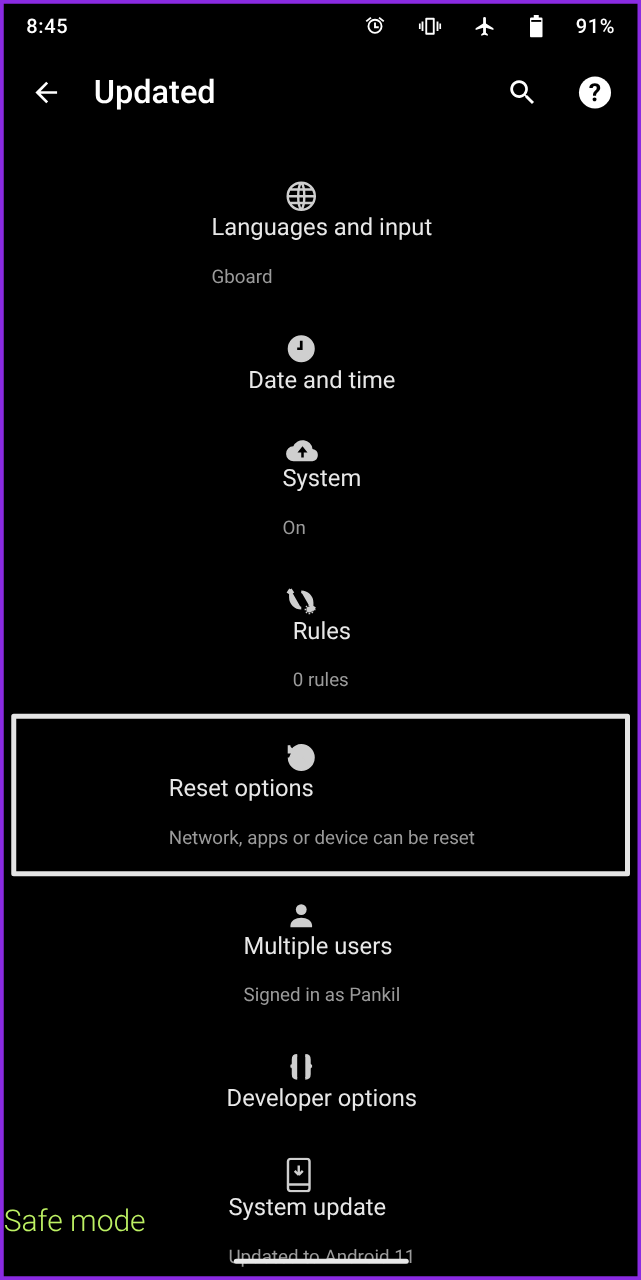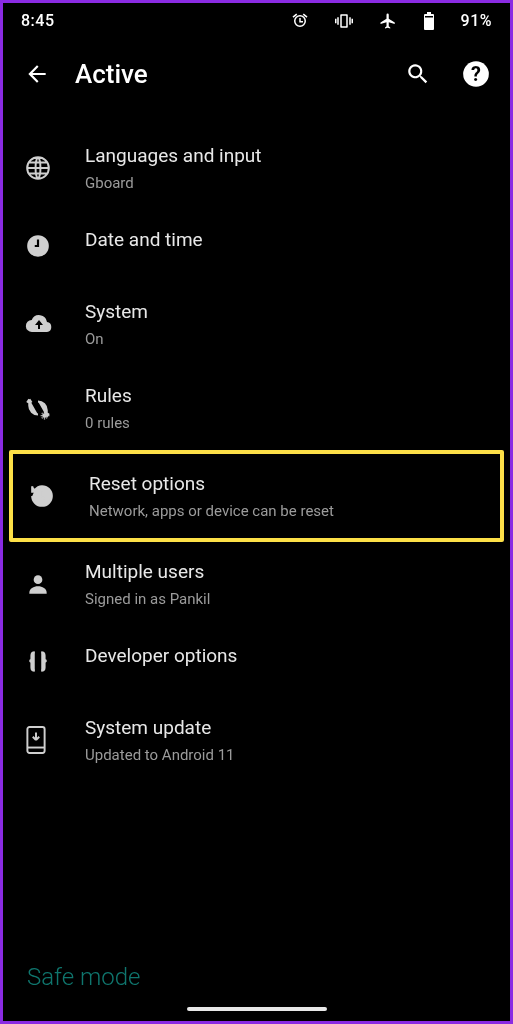--- a/index.html
+++ b/index.html
@@ -51,56 +51,58 @@
     justify-content: center;
     border-radius: 50%;
   }
 
   
   .settings-list {
     padding-top: 18px;
   }
   .list-item {
     display: flex;
+    align-items: center;
     padding: 18px 20px 18px 22px;
     min-height: 72px;
+    flex-direction: column;
   }
   .item-icon-wrap {
     width: 60px;
     display: flex;
     align-items: center;
     justify-content: flex-start;
   }
   .item-icon-wrap svg { fill: #cfcfcf; }
   .item-text { flex: 1; }
   .item-title {
     font-size: 19px;
     color: #e8e8e8;
     font-weight: 400;
   }
   .item-sub {
     font-size: 15px;
     color: #9b9b9b;
-    margin-top: 7px;
+    margin-top: 19px;
   }
   .highlight {
-    border: 4px solid #fde047;
+    border: 4px solid #e5e5e5;
     border-radius: 2px;
     margin: 0 6px;
     padding-left: 16px;
     padding-right: 14px;
   }
 
   
   .safe-mode {
     position: absolute;
-    left: 24px;
+    left: 0;
     bottom: 30px;
     font-size: 24px;
-    color: #0f766e;
+    color: #bef264;
     font-weight: 300;
   }
 
   
   .nav-indicator {
     position: absolute;
     bottom: 10px;
     left: 50%;
     transform: translateX(-50%);
     width: 140px;
@@ -139,21 +141,21 @@
     <span>91%</span>
   </div>
 </div>
 
 <div class="app-bar">
   <div class="icon-btn">
     <svg width="26" height="26" viewBox="0 0 24 24" fill="#fff">
         <path d="M20 11H7.8l5.6-5.6L12 4l-8 8 8 8 1.4-1.4L7.8 13H20z"></path>
       </svg>
   </div>
-  <div class="title">Active</div>
+  <div class="title">Updated</div>
   <div class="icon-btn">
     <svg width="26" height="26" viewBox="0 0 24 24" fill="#fff">
         <path d="M15.5 14h-.8l-.3-.3a6.5 6.5 0 10-.7.7l.3.3v.8l5 5 1.5-1.5-5-5zM9.5 14A4.5 4.5 0 1114 9.5 4.5 4.5 0 019.5 14z"></path>
       </svg>
   </div>
   <div class="icon-btn">
     <svg width="28" height="28" viewBox="0 0 24 24">
         <circle cx="12" cy="12" r="11" fill="#fff"></circle>
         <text x="12" y="18" text-anchor="middle" font-size="17" font-weight="700" fill="#000">?</text>
       </svg>

